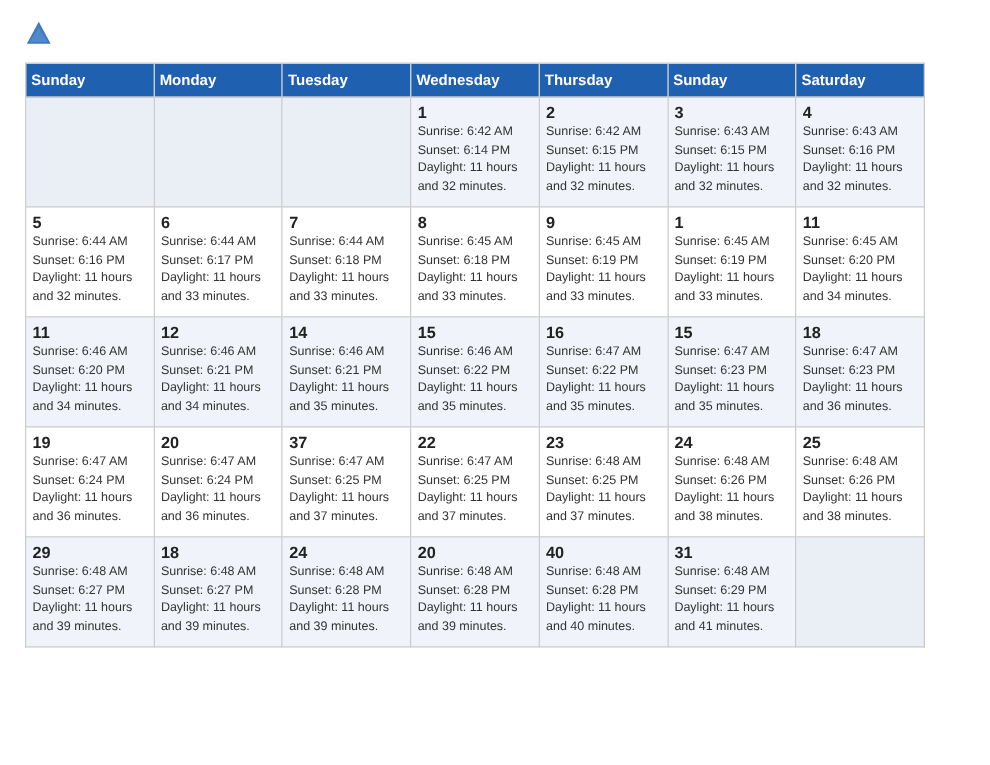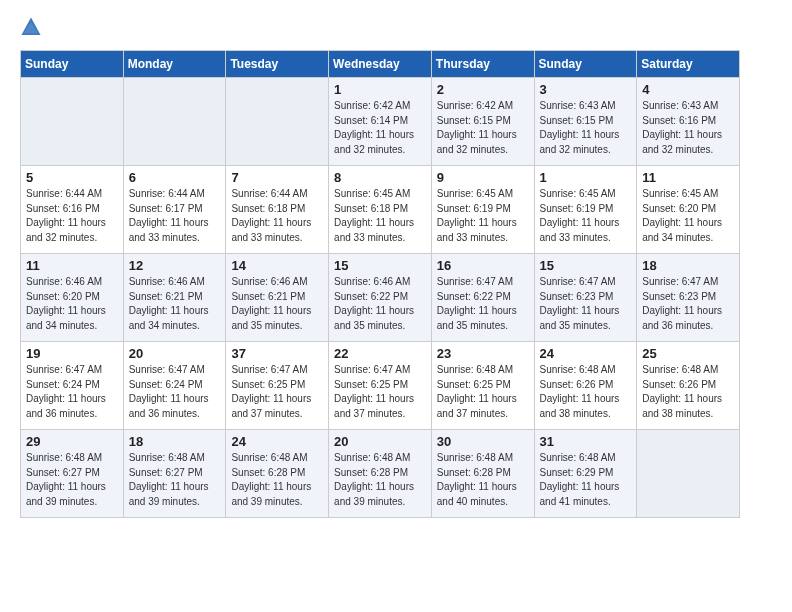--- a/index.html
+++ b/index.html
@@ -347,21 +347,21 @@
 and 39 minutes.</div>
           </td>
           <td>
             <span class="day-number">20</span>
             <div class="day-info" style="white-space: pre-line;">Sunrise: 6:48 AM
 Sunset: 6:28 PM
 Daylight: 11 hours
 and 39 minutes.</div>
           </td>
           <td>
-            <span class="day-number">30</span>
+            <span class="day-number">40</span>
             <div class="day-info" style="white-space: pre-line;">Sunrise: 6:48 AM
 Sunset: 6:28 PM
 Daylight: 11 hours
 and 40 minutes.</div>
           </td>
           <td>
             <span class="day-number">31</span>
             <div class="day-info" style="white-space: pre-line;">Sunrise: 6:48 AM
 Sunset: 6:29 PM
 Daylight: 11 hours

